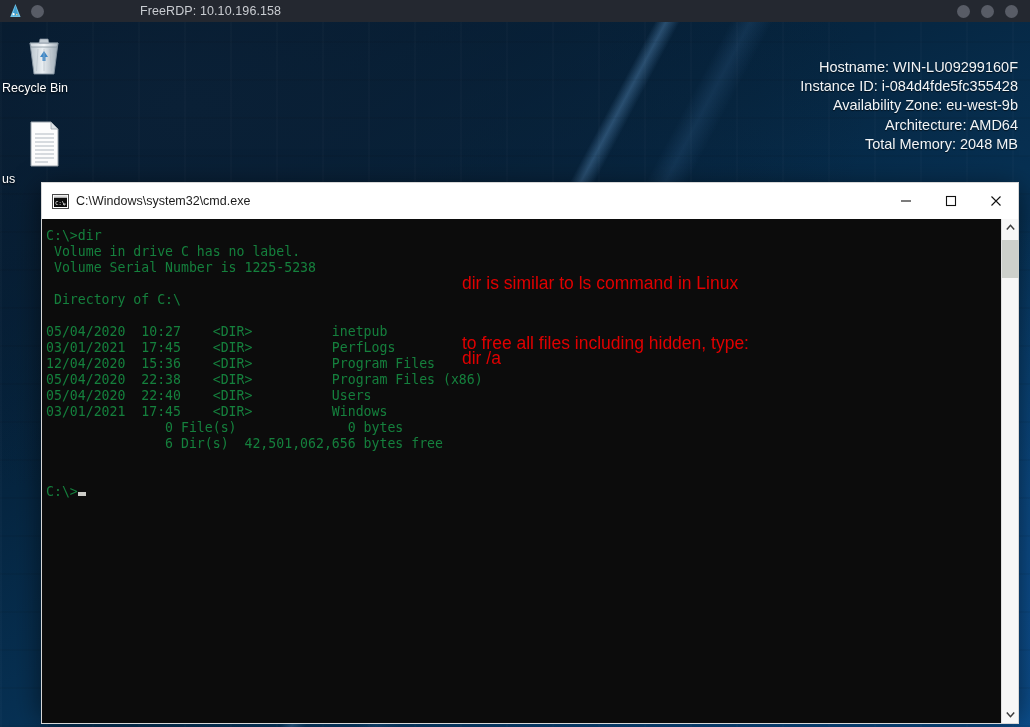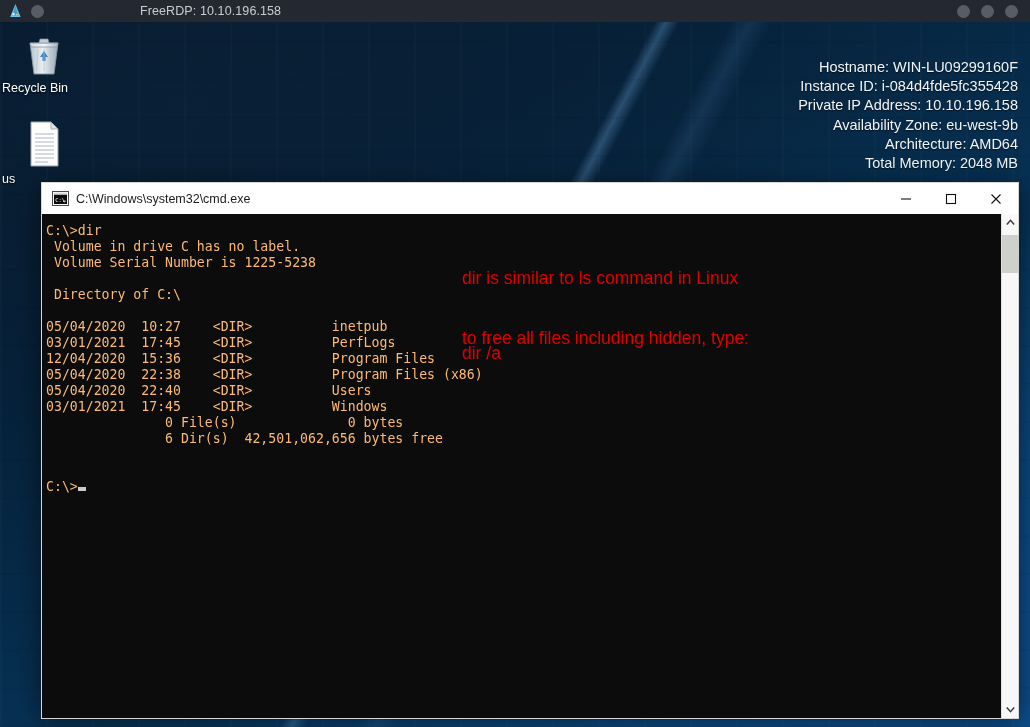--- a/index.html
+++ b/index.html
@@ -108,21 +108,21 @@
   #cmd-window {
     position: absolute;
     left: 41px;
     top: 160px;
     width: 978px;
     height: 532px;
     z-index: 20;
     box-shadow: 0 6px 26px rgba(0,0,0,0.55);
   }
   #cmd-titlebar {
-    height: 32px;
+    height: 37px;
     background: #ffffff;
     border: 1px solid #d7d7d7;
     border-bottom: none;
     display: flex;
     align-items: center;
   }
   #cmd-icon-wrap { padding: 0 7px 0 10px; display: flex; align-items: center; }
   #cmd-title-text {
     color: #1b1b1b;
     font-size: 12.5px;
@@ -151,21 +151,21 @@
   #cmd-console {
     flex: 1;
     position: relative;
     padding: 9px 0 0 4px;
     overflow: hidden;
   }
   #console-text {
     font-family: "DejaVu Sans Mono", "Liberation Mono", monospace;
     font-size: 13.2px;
     line-height: 16px;
-    color: #fdba74;
+    color: #15803d;
     white-space: pre;
     letter-spacing: 0px;
   }
   .cursor-block {
     display: inline-block;
     width: 8px;
     height: 4px;
     background: #ccccc8;
     vertical-align: baseline;
     margin-left: 0px;
@@ -302,21 +302,20 @@
               <path d="M10 42 H23"></path>
           </g>
         </svg>
       </div>
       <div class="label">us</div>
     </div>
 
     <div id="sysinfo">
       <div class="line">Hostname: WIN-LU09299160F</div>
       <div class="line">Instance ID: i-084d4fde5fc355428</div>
-      <div class="line">Private IP Address: 10.10.196.158</div>
       <div class="line">Availability Zone: eu-west-9b</div>
       <div class="line">Architecture: AMD64</div>
       <div class="line">Total Memory: 2048 MB</div>
     </div>
 
     <div id="cmd-window">
 
       <div id="cmd-titlebar">
         <span id="cmd-icon-wrap">
           <svg width="17" height="15" viewBox="0 0 17 15" xmlns="http://www.w3.org/2000/svg">

